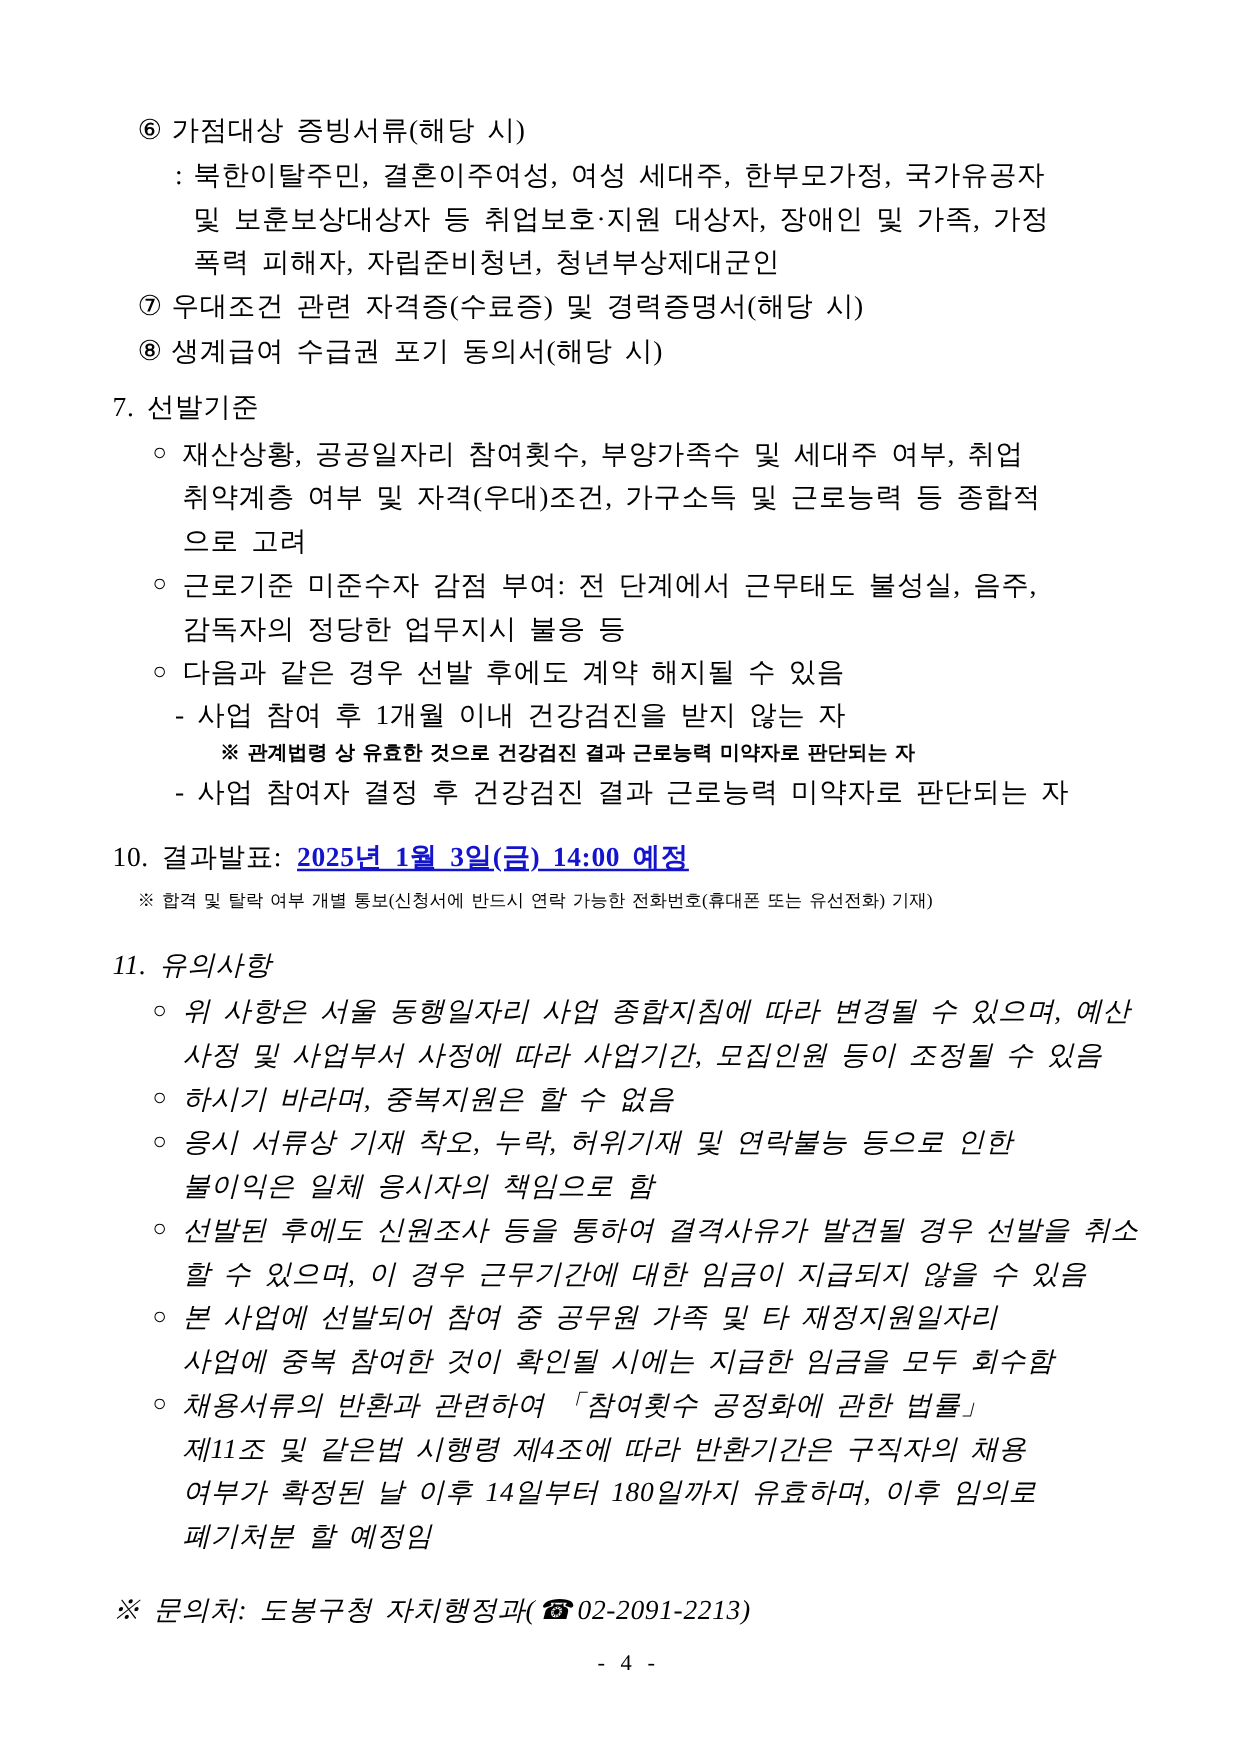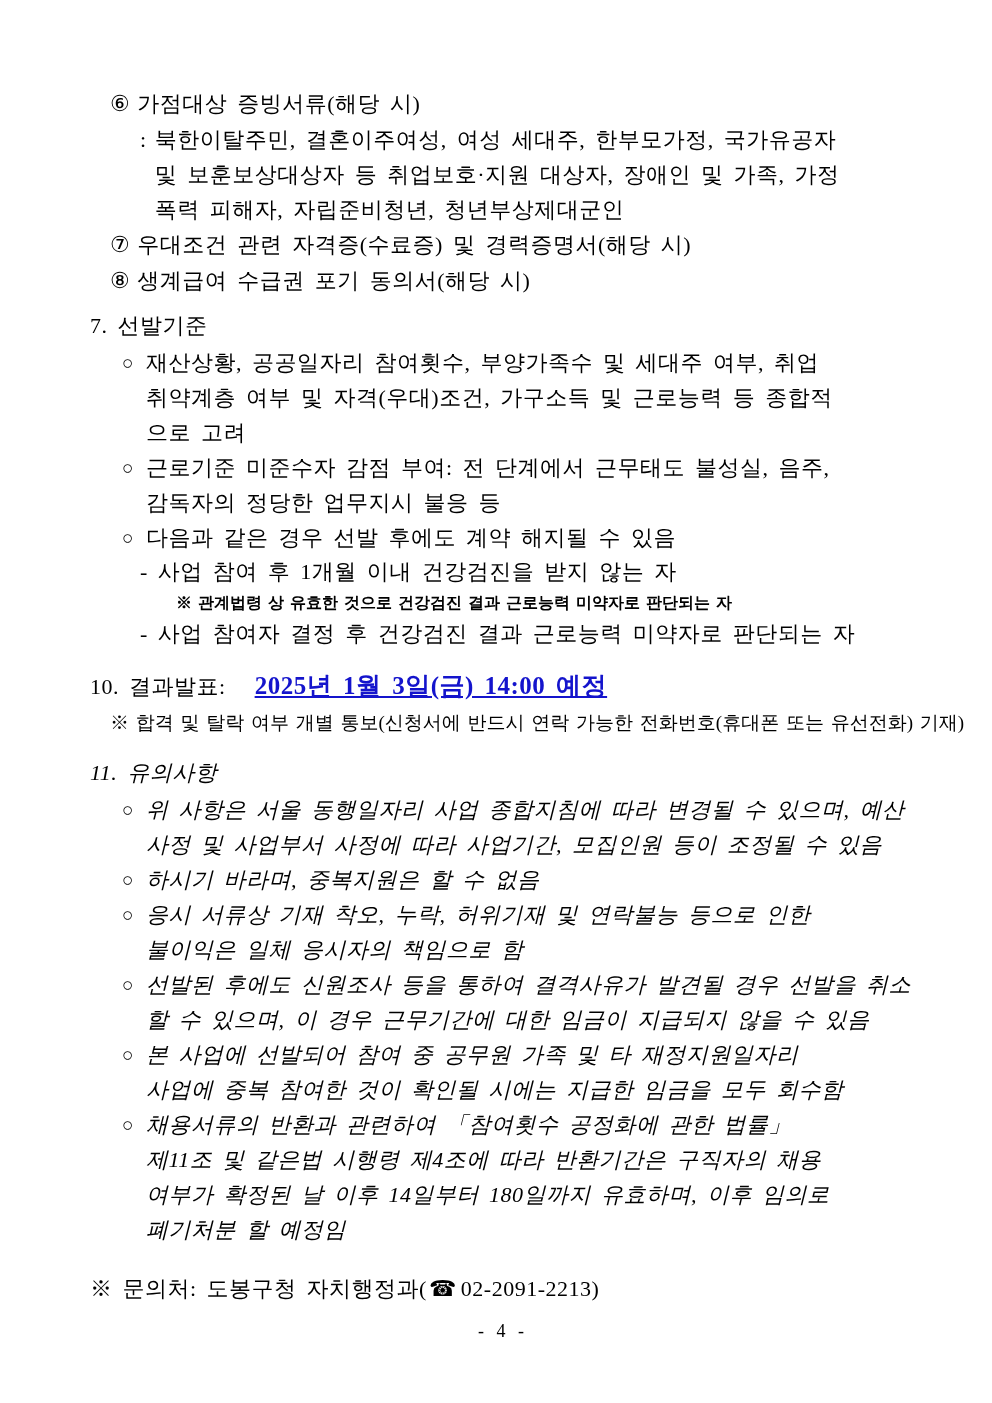--- a/index.html
+++ b/index.html
@@ -53,36 +53,36 @@
   .note9 {
     padding-left: 86px;
     font-size: 16px; line-height: 28px;
     letter-spacing: 0; word-spacing: 2px;
     white-space: nowrap;
     font-weight: bold;
   }
   .sec10 { margin-top: 14px; }
   .h10 { line-height: 42px; }
   .announce {
-    font-size: 25px;
+    font-size: 22px;
     font-weight: bold;
     text-decoration: underline;
-    margin-left: 29px;
+    margin-left: 12px;
   }
   .note10 {
     padding-left: 20px;
-    font-size: 19px; line-height: 30px;
+    font-size: 14px; line-height: 30px;
     letter-spacing: 0; word-spacing: 2px;
     white-space: nowrap;
   }
 
   .sec11 { margin-top: 16px; font-style: italic; }
 
   .footer { margin-top: 22px; }
-  .contact { line-height: 40px; white-space: nowrap; }
+  .contact { line-height: 40px; white-space: nowrap; font-style: italic; }
   .phone-icon { margin: 0 4px 0 2px; }
   .pageno {
     margin-top: 6px;
     text-align: center;
     font-size: 18px; line-height: 32px;
     letter-spacing: 2px;
   }
 </style>
 </head>
 <body>

